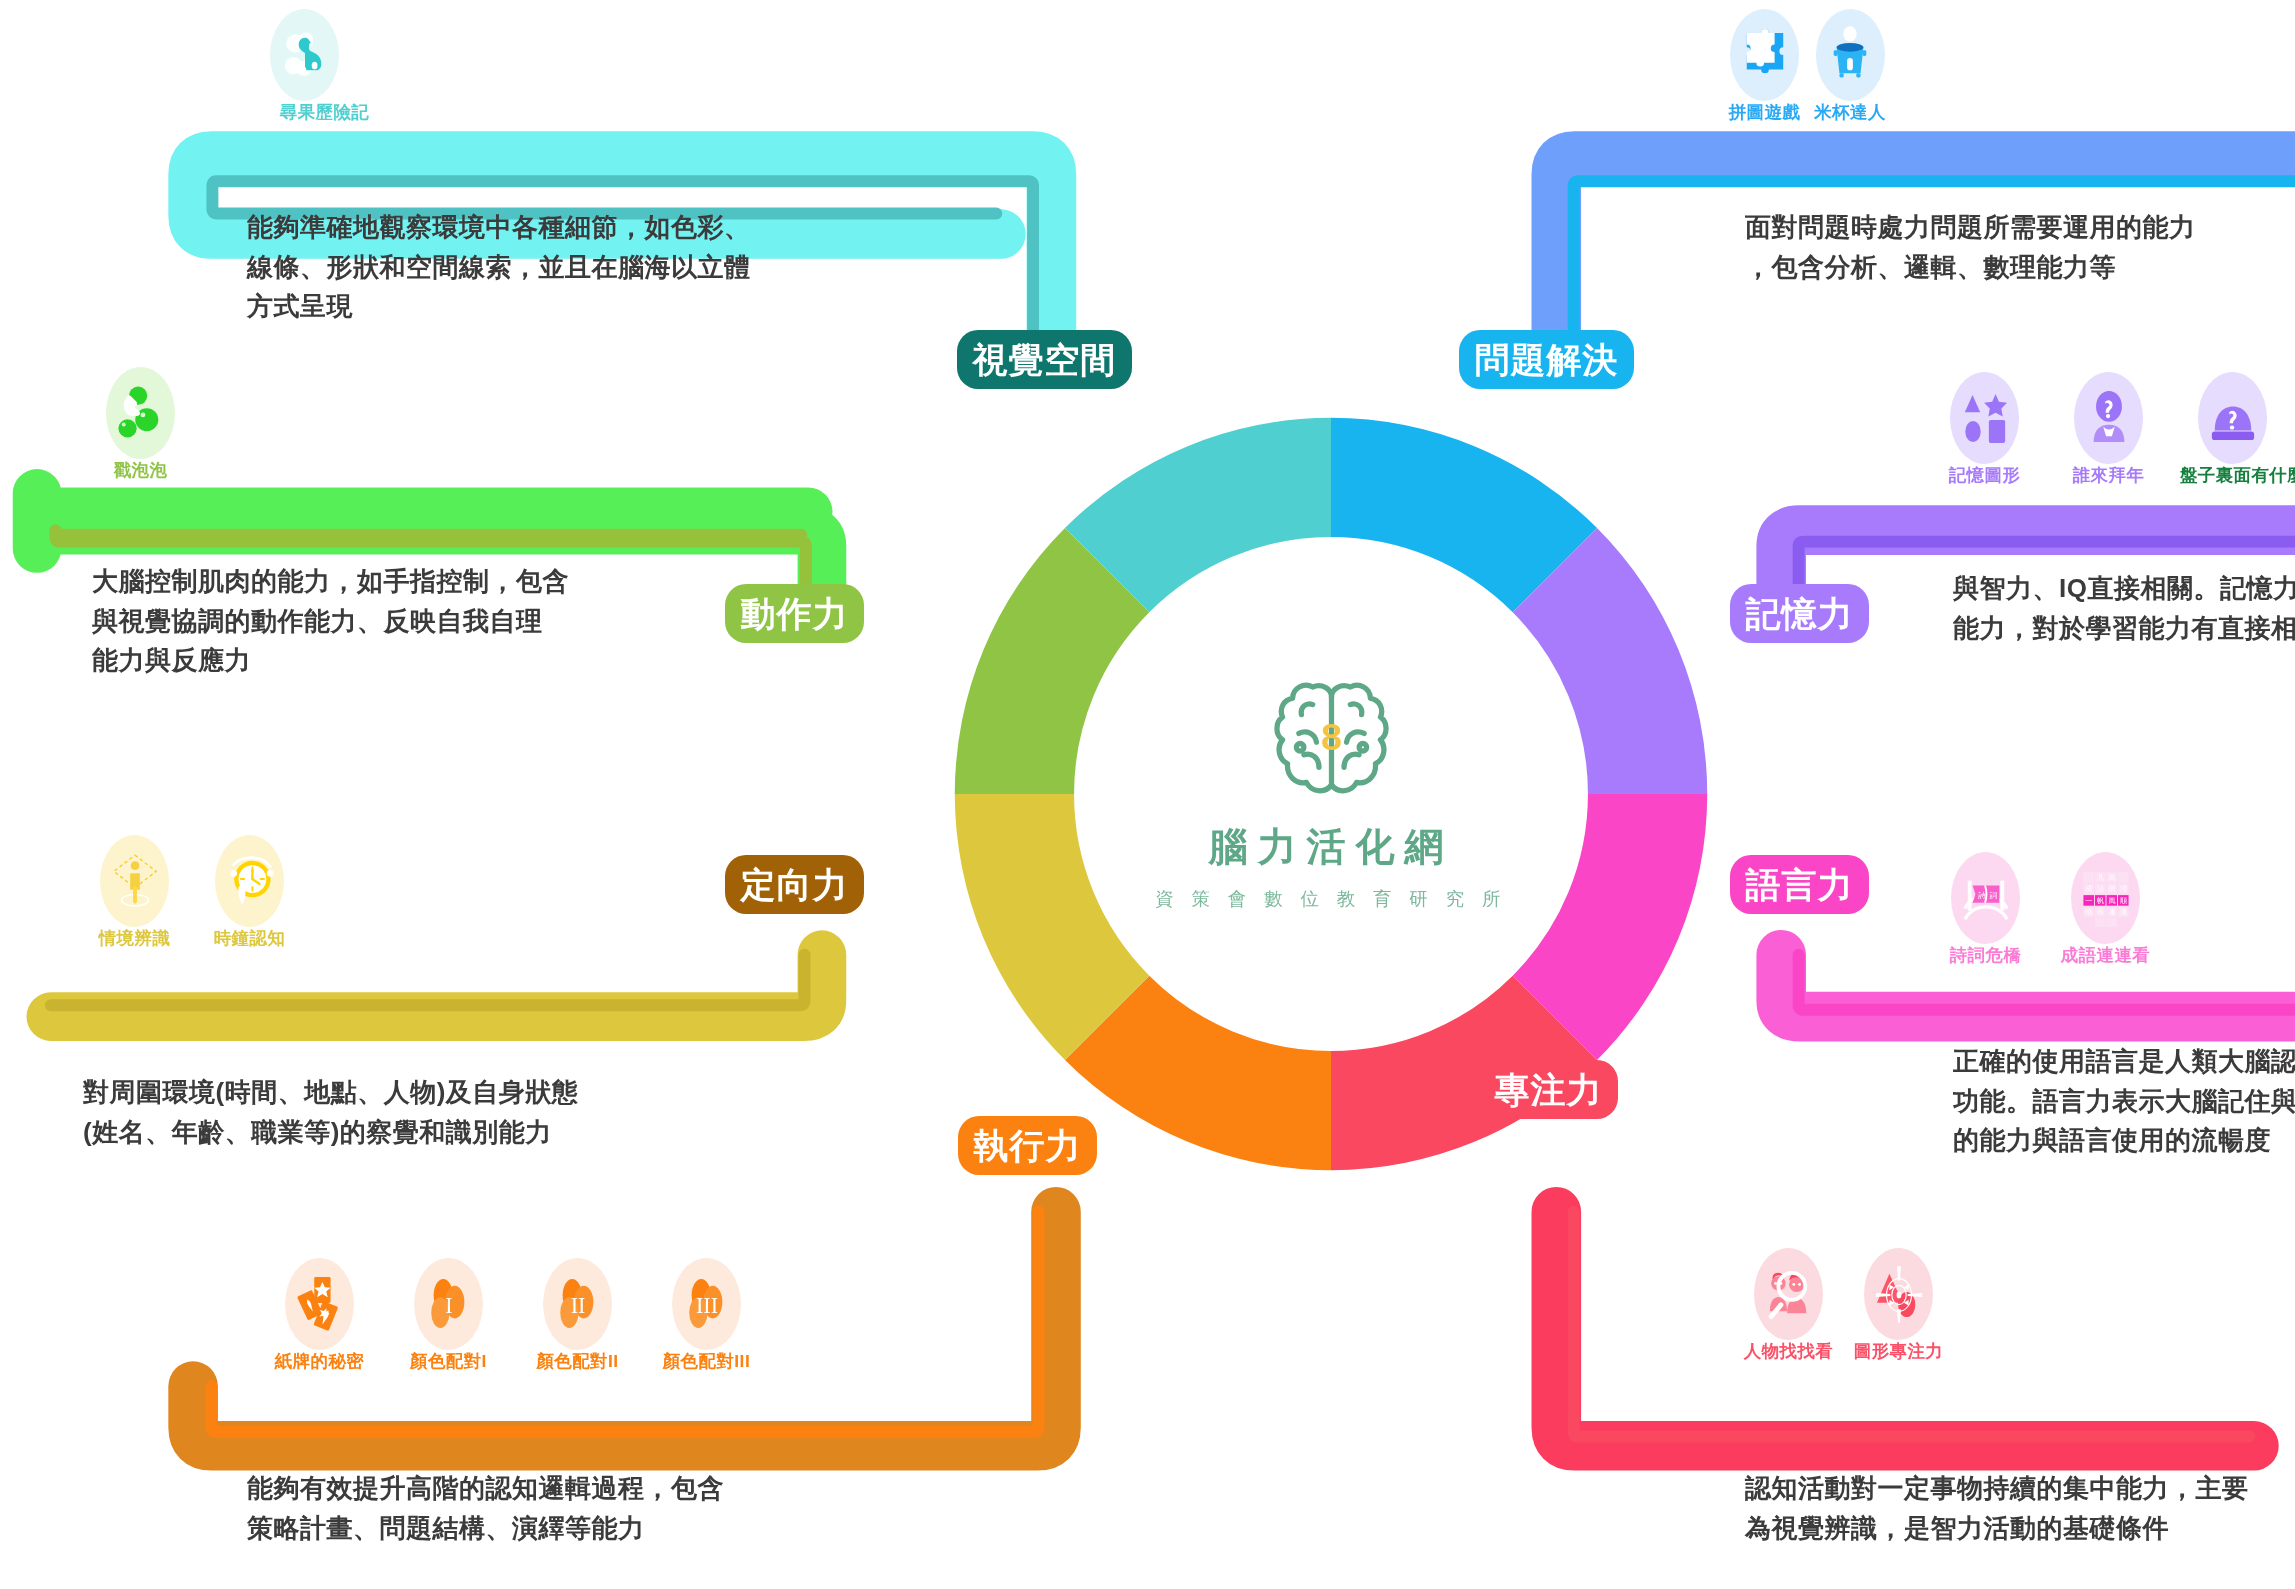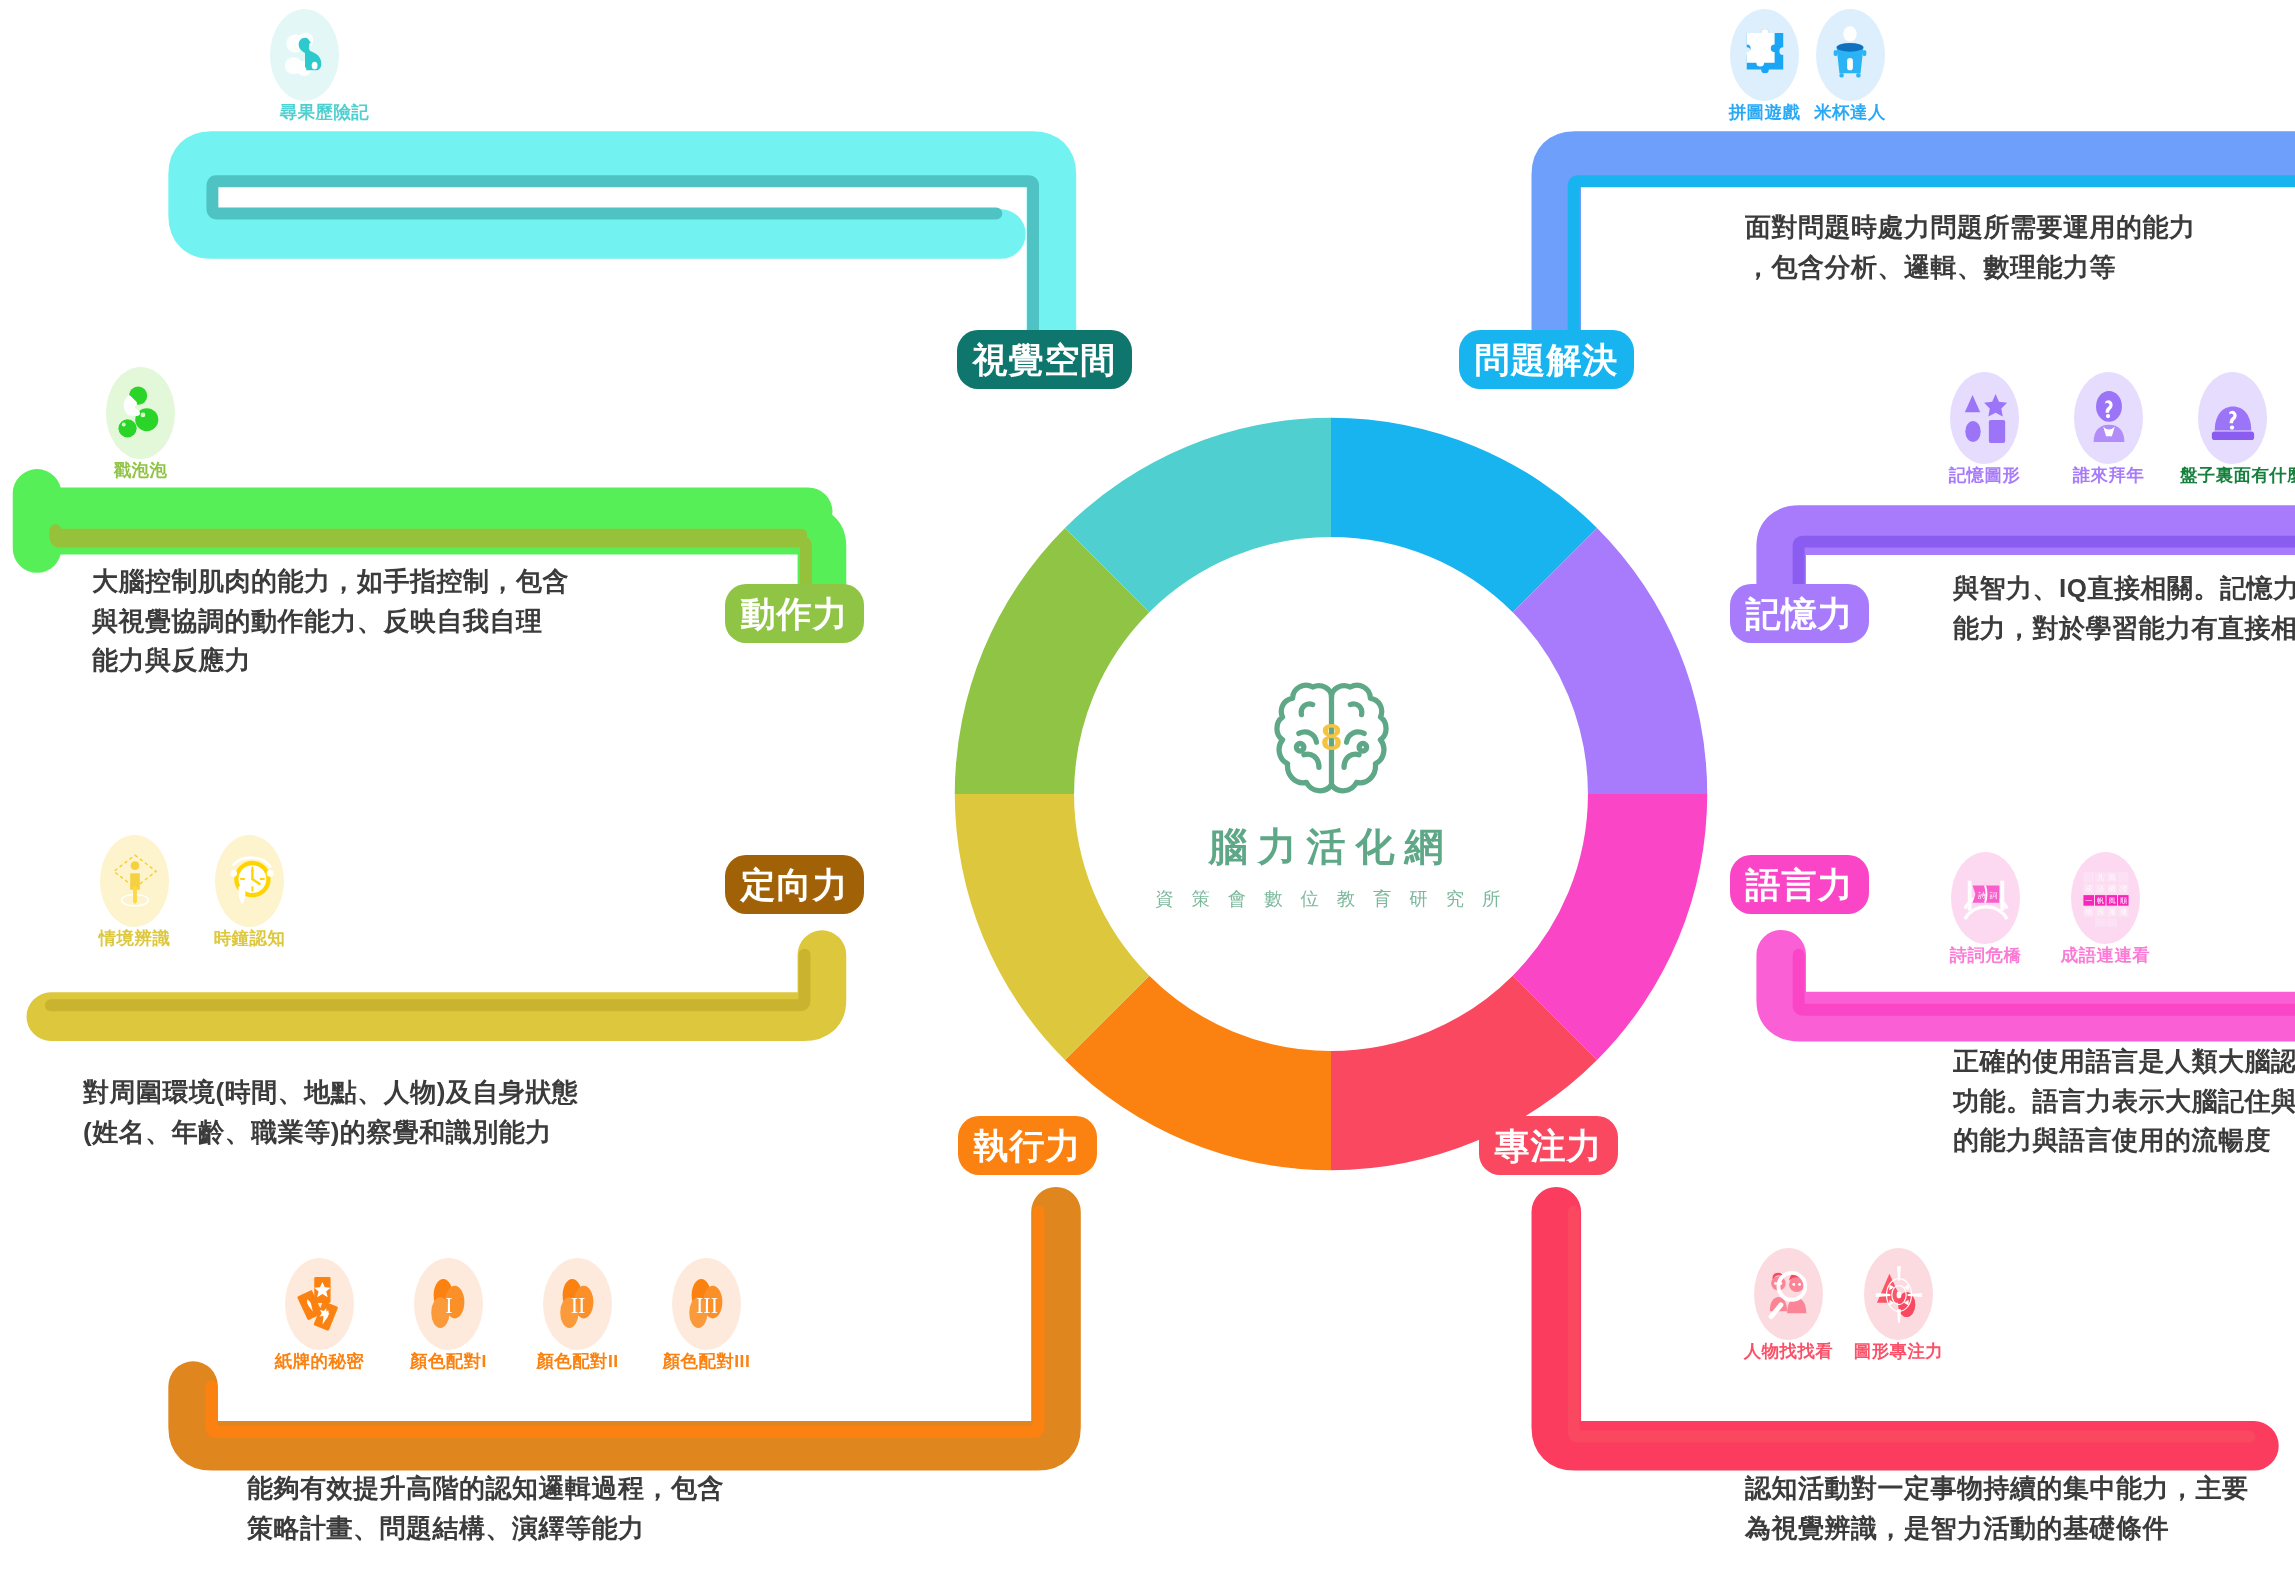--- a/index.html
+++ b/index.html
@@ -140,28 +140,31 @@
   </div>
 
   <div class="badge" style="left:957px;top:330px;background:#0f766e;">視覺空間</div>
 
   <div class="badge" style="left:1459px;top:330px;background:#18b4f0;">問題解決</div>
 
   <div class="badge" style="left:1730px;top:584px;background:#a77bfb;">記憶力</div>
 
   <div class="badge" style="left:1730px;top:855px;background:#f945c6;">語言力</div>
 
-  <div class="badge" style="left:1479px;top:1116px;background:#f9485f;">專注力</div>
+  <div class="badge" style="left:1479px;top:1060px;background:#f9485f;">專注力</div>
 
   <div class="badge" style="left:958px;top:1116px;background:#fb8210;">執行力</div>
 
   <div class="badge" style="left:725px;top:855px;background:#a16207;">定向力</div>
 
   <div class="badge" style="left:725px;top:584px;background:#8fc445;">動作力</div>
 
+  <div class="desc" style="left:247px;top:208px;width:689px;">能夠準確地觀察環境中各種細節，如色彩、
+線條、形狀和空間線索，並且在腦海以立體
+方式呈現</div>
 
   <div class="desc" style="left:1745px;top:208px;width:780px;">面對問題時處力問題所需要運用的能力
 ，包含分析、邏輯、數理能力等</div>
 
   <div class="desc" style="left:1953px;top:569px;width:643px;">與智力、IQ直接相關。記憶力為認知儲存
 能力，對於學習能力有直接相關</div>
 
   <div class="desc" style="left:1953px;top:1042px;width:643px;">正確的使用語言是人類大腦認知的重要
 功能。語言力表示大腦記住與認識文字
 的能力與語言使用的流暢度</div>

